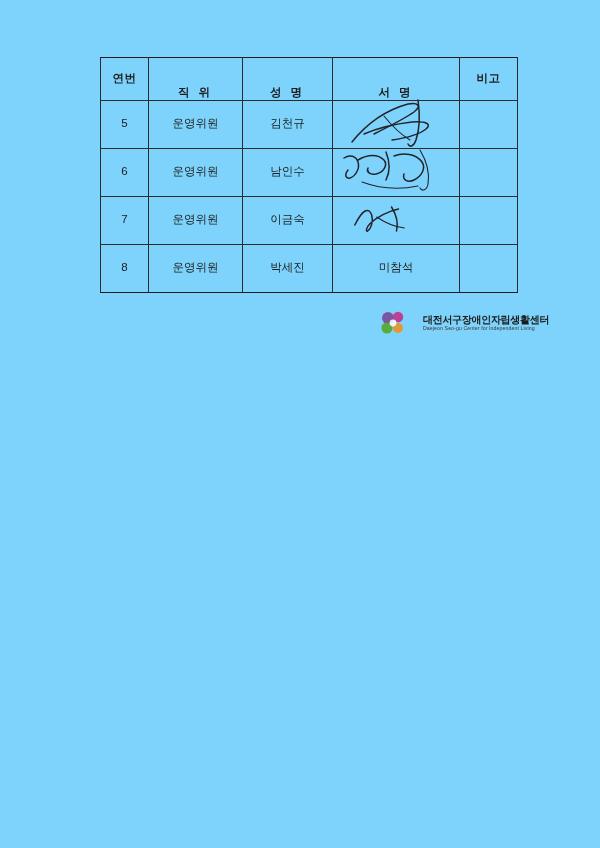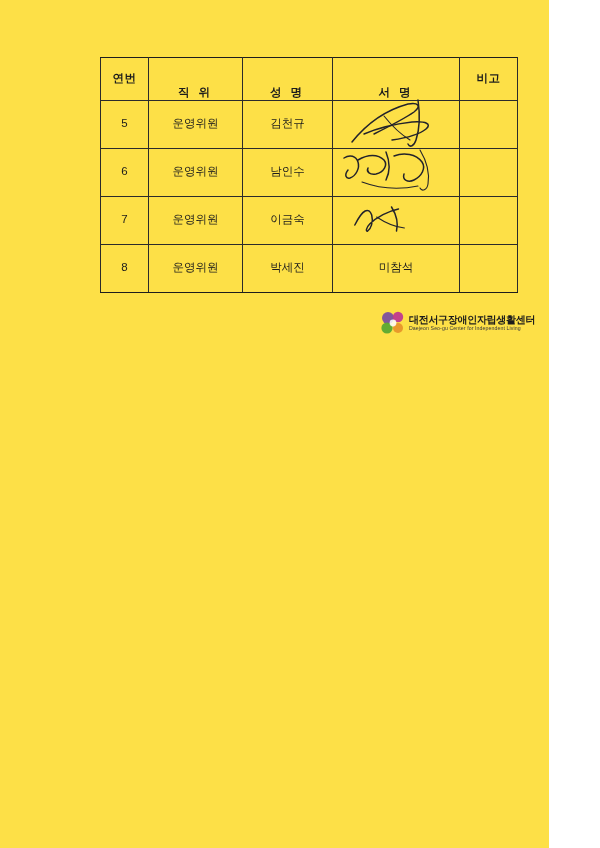--- a/index.html
+++ b/index.html
@@ -13,24 +13,23 @@
     font-family: "Liberation Sans", sans-serif;
     color: #1a1a1a;
     position: relative;
     overflow: hidden;
   }
 
   .page {
     position: absolute;
     left: 0;
     top: 0;
-    width: 535px;
+    width: 600px;
     height: 848px;
-    background: #fde047;
-    padding-left: 14px;
+    background: #7dd3fc;
   }
 
   
   .signature-table {
     position: absolute;
     left: 100px;
     top: 57px;
     width: 417px;
     border-collapse: collapse;
     table-layout: fixed;
@@ -107,21 +106,21 @@
 
   
   .logo-block {
     position: absolute;
     left: 380px;
     top: 309px;
     width: 148px;
     height: 28px;
     display: flex;
     align-items: center;
-    gap: 3px;
+    gap: 17px;
   }
   .logo-mark {
     width: 26px;
     height: 26px;
     flex: 0 0 26px;
     position: relative;
   }
   .logo-text {
     display: flex;
     flex-direction: column;

